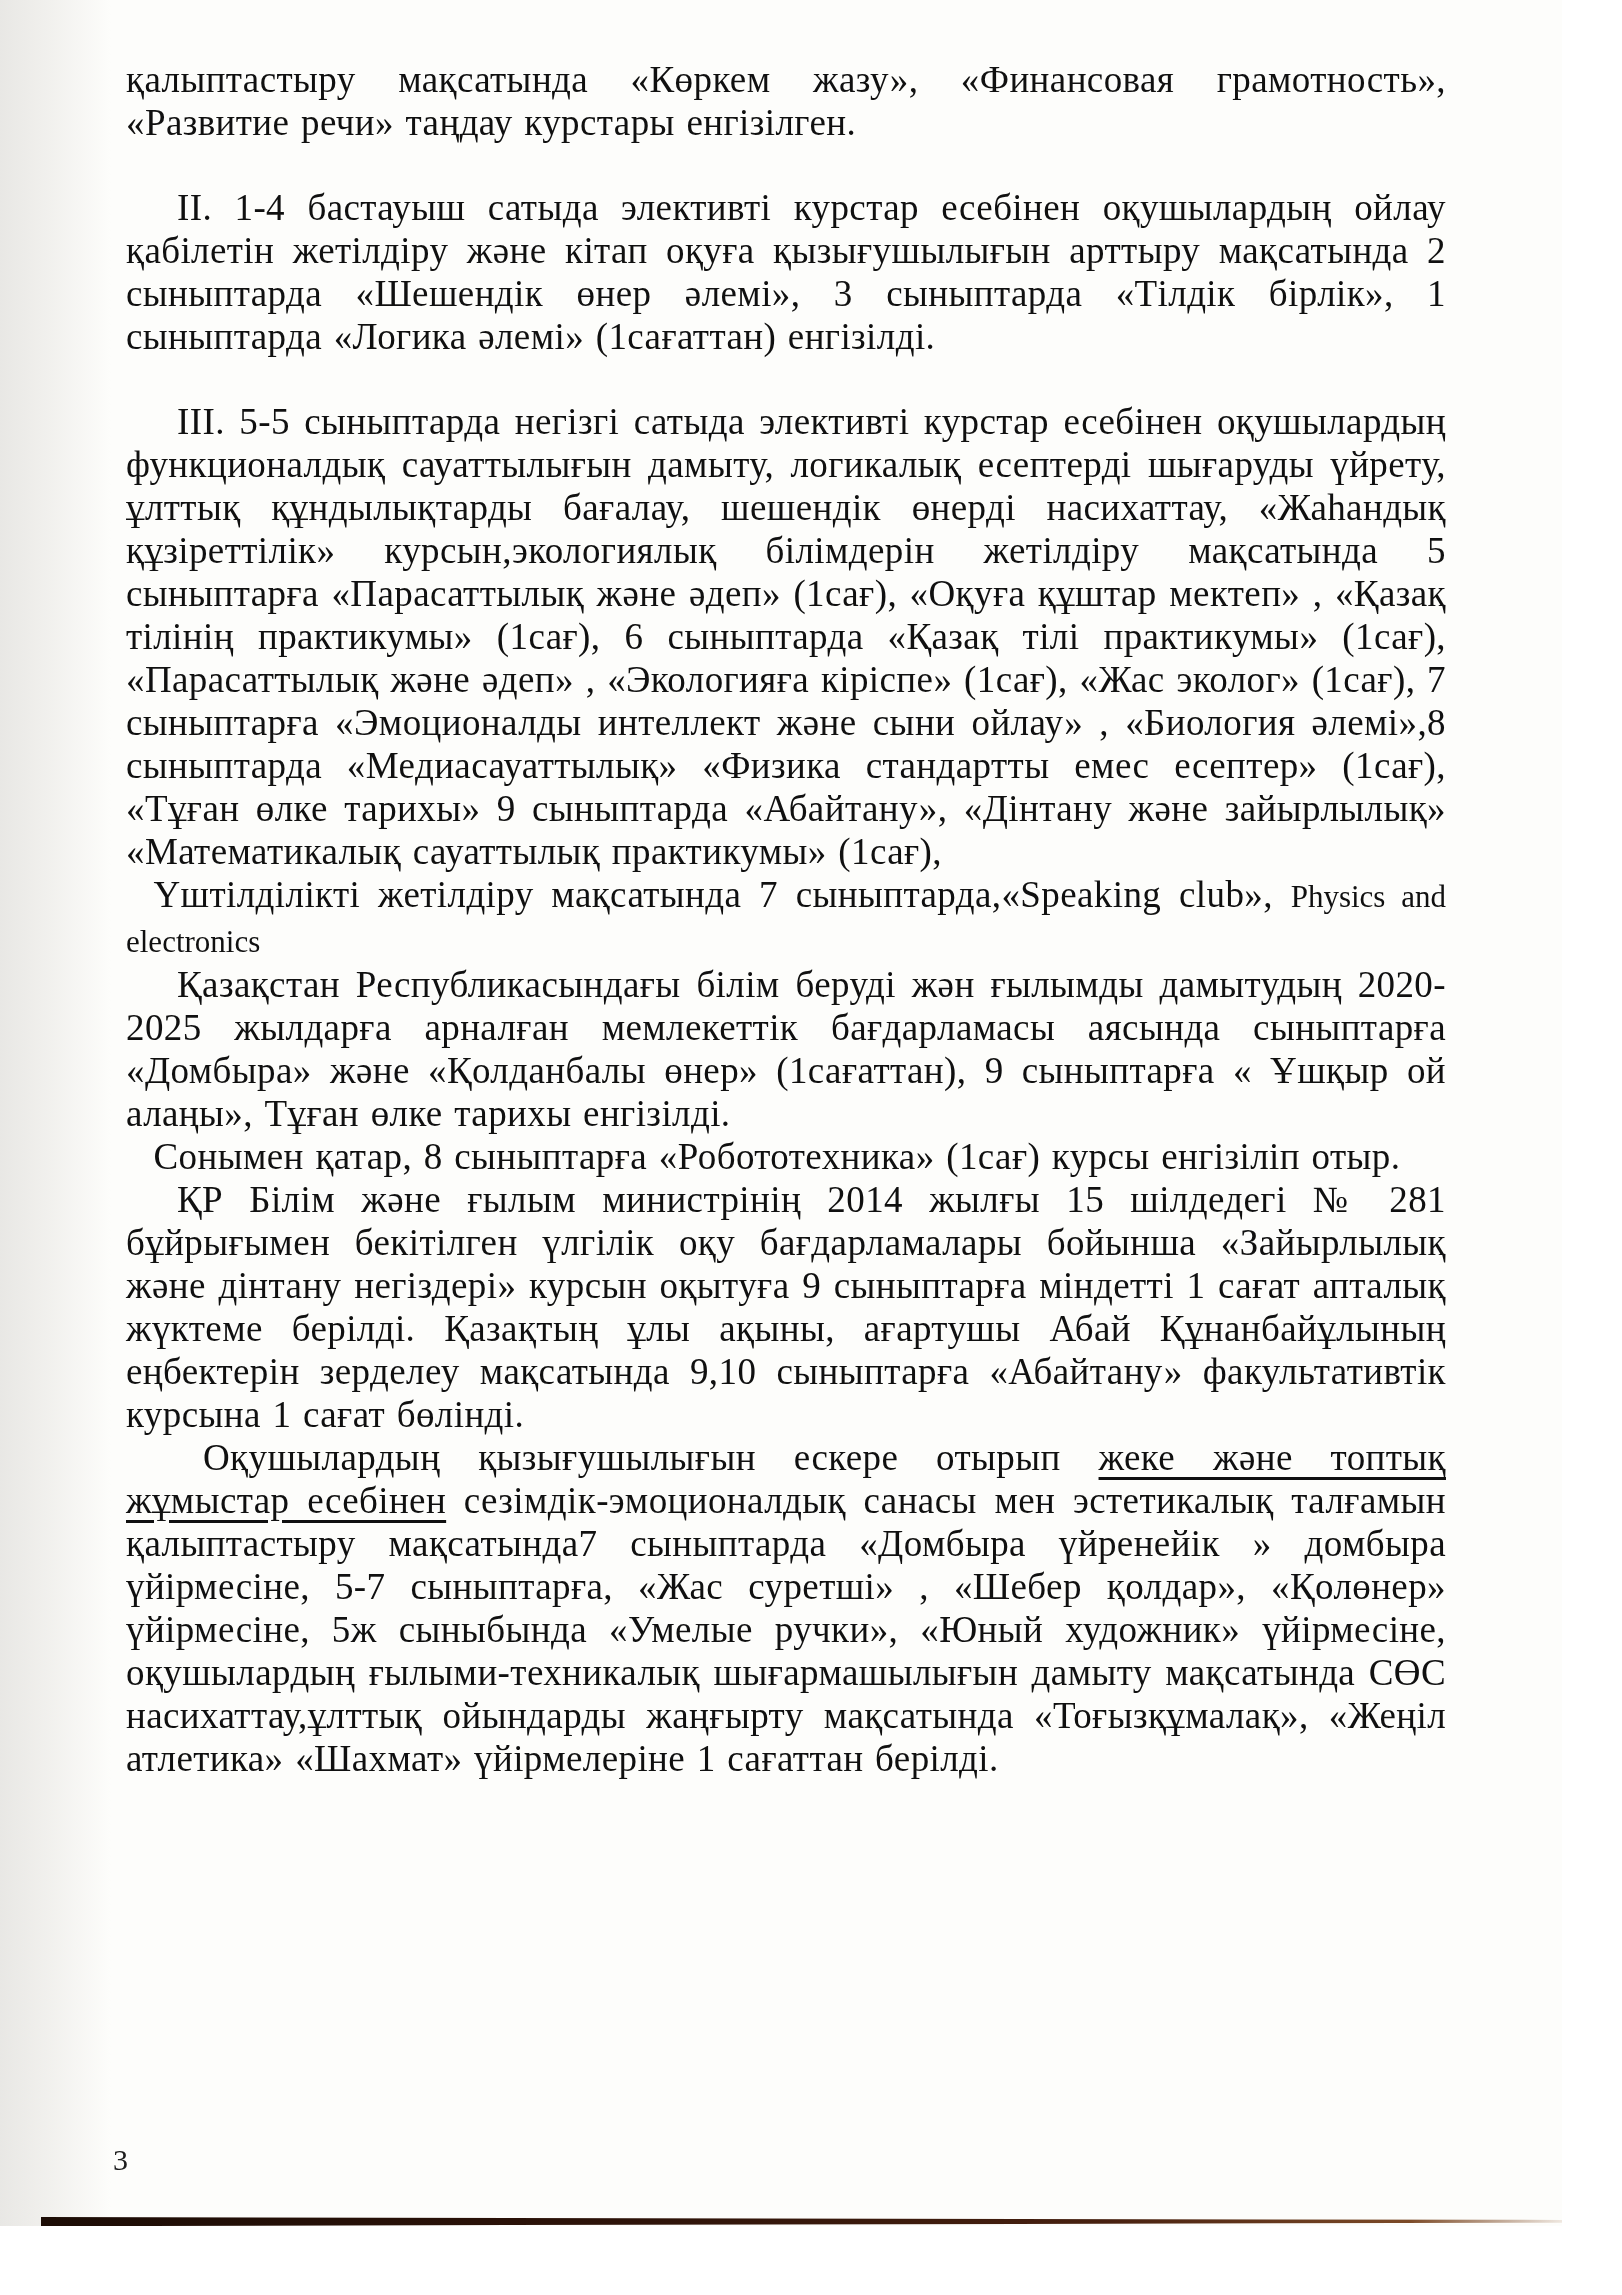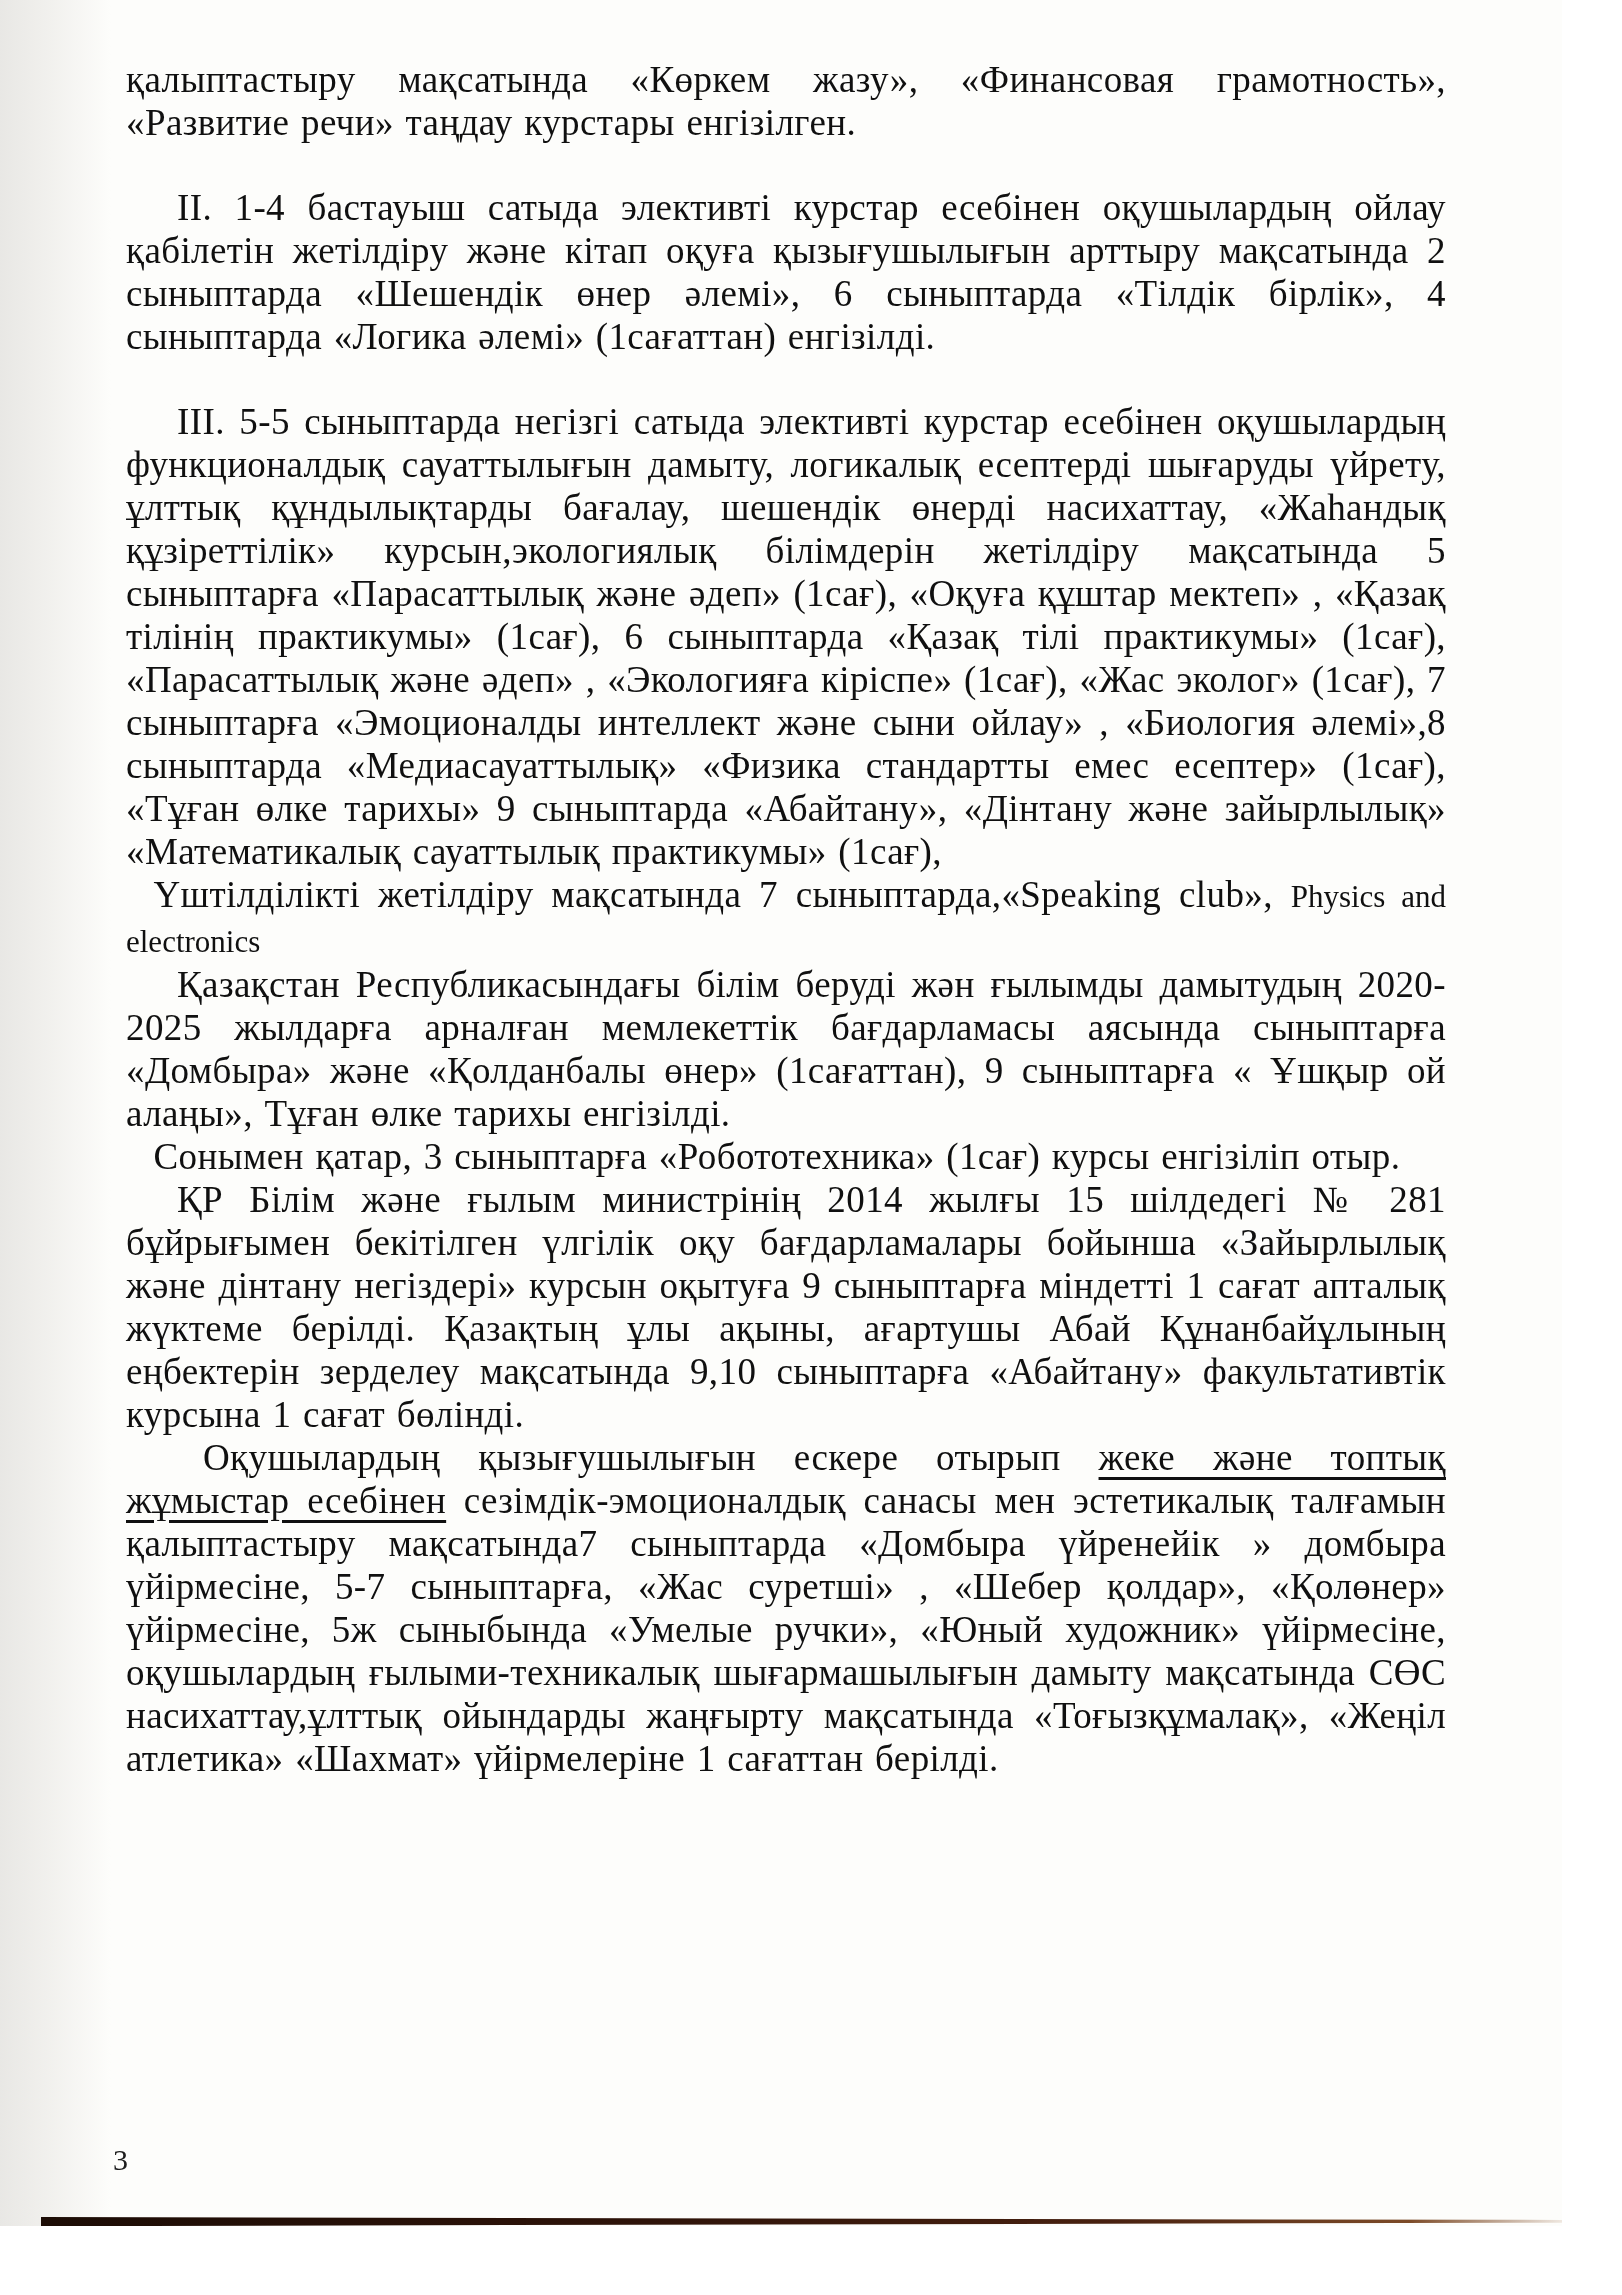--- a/index.html
+++ b/index.html
@@ -84,31 +84,31 @@
 <body>
 
 <div class="scan-page">
   <div class="left-edge-shadow"></div>
 
   <div class="content">
 
     <p><span>қалыптастыру мақсатында «Көркем жазу», «Финансовая грамотность», «Развитие речи» таңдау курстары енгізілген.</span></p>
 
     <p class="indent-md gap-top"><b>II. 1-4 бастауыш сатыда элективті курстар есебінен</b>
-      <span>оқушылардың ойлау қабілетін жетілдіру және кітап оқуға қызығушылығын арттыру мақсатында 2 сыныптарда «Шешендік өнер әлемі», 6 сыныптарда «Тілдік бірлік», 4 сыныптарда «Логика әлемі» (1сағаттан) енгізілді.</span></p>
+      <span>оқушылардың ойлау қабілетін жетілдіру және кітап оқуға қызығушылығын арттыру мақсатында 2 сыныптарда «Шешендік өнер әлемі», 3 сыныптарда «Тілдік бірлік», 1 сыныптарда «Логика әлемі» (1сағаттан) енгізілді.</span></p>
 
     <p class="indent-md gap-top"><b>III. 5-5 сыныптарда негізгі сатыда элективті курстар есебінен</b>
       <span>оқушылардың функционалдық сауаттылығын дамыту, логикалық есептерді шығаруды үйрету, ұлттық құндылықтарды бағалау, шешендік өнерді насихаттау, «Жаһандық құзіреттілік» курсын,экологиялық білімдерін жетілдіру мақсатында 5 сыныптарға «Парасаттылық және әдеп» (1сағ), «Оқуға құштар мектеп» , «Қазақ тілінің практикумы» (1сағ), 6 сыныптарда «Қазақ тілі практикумы» (1сағ), «Парасаттылық және әдеп» , «Экологияға кіріспе» (1сағ), «Жас эколог» (1сағ), 7 сыныптарға «Эмоционалды интеллект және сыни ойлау» , «Биология әлемі»,8 сыныптарда «Медиасауаттылық» «Физика стандартты емес есептер» (1сағ), «Тұған өлке тарихы» 9 сыныптарда «Абайтану», «Дінтану және зайырлылық» «Математикалық сауаттылық практикумы» (1сағ),</span></p>
 
     <p class="indent-sm"><span>Үштілділікті жетілдіру мақсатында 7 сыныптарда,«Speaking club»,</span>
       <span class="latin">Physics and electronics</span></p>
 
     <p class="indent-md"><span>Қазақстан Республикасындағы білім беруді жән ғылымды дамытудың 2020- 2025 жылдарға арналған мемлекеттік бағдарламасы аясында сыныптарға «Домбыра» және «Қолданбалы өнер» (1сағаттан), 9 сыныптарға « Ұшқыр ой алаңы», Тұған өлке тарихы енгізілді.</span></p>
 
-    <p class="indent-sm"><span>Сонымен қатар, 3 сыныптарға «Робототехника» (1сағ) курсы енгізіліп отыр.</span></p>
+    <p class="indent-sm"><span>Сонымен қатар, 8 сыныптарға «Робототехника» (1сағ) курсы енгізіліп отыр.</span></p>
 
 
     <p class="indent-md"><span>ҚР Білім және ғылым министрінің 2014 жылғы 15 шілдедегі № 281 бұйрығымен бекітілген үлгілік оқу бағдарламалары бойынша «Зайырлылық және дінтану негіздері» курсын оқытуға 9 сыныптарға міндетті 1 сағат апталық жүктеме берілді. Қазақтың ұлы ақыны, ағартушы Абай Құнанбайұлының еңбектерін зерделеу мақсатында 9,10 сыныптарға «Абайтану» факультативтік курсына 1 сағат бөлінді.</span></p>
 
     <p class="indent-lg"><b>Оқушылардың қызығушылығын ескере отырып</b>
       <b class="u">жеке және топтық жұмыстар есебінен</b>
       <span>сезімдік-эмоционалдық санасы мен эстетикалық талғамын қалыптастыру мақсатында7 сыныптарда «Домбыра үйренейік » домбыра үйірмесіне, 5-7 сыныптарға, «Жас суретші» , «Шебер қолдар», «Қолөнер» үйірмесіне, 5ж сыныбында «Умелые ручки», «Юный художник» үйірмесіне, оқушылардың ғылыми-техникалық шығармашылығын дамыту мақсатында СӨС насихаттау,ұлттық ойындарды жаңғырту мақсатында «Тоғызқұмалақ», «Жеңіл атлетика» «Шахмат» үйірмелеріне 1 сағаттан берілді.</span></p>
 
   </div>
 

